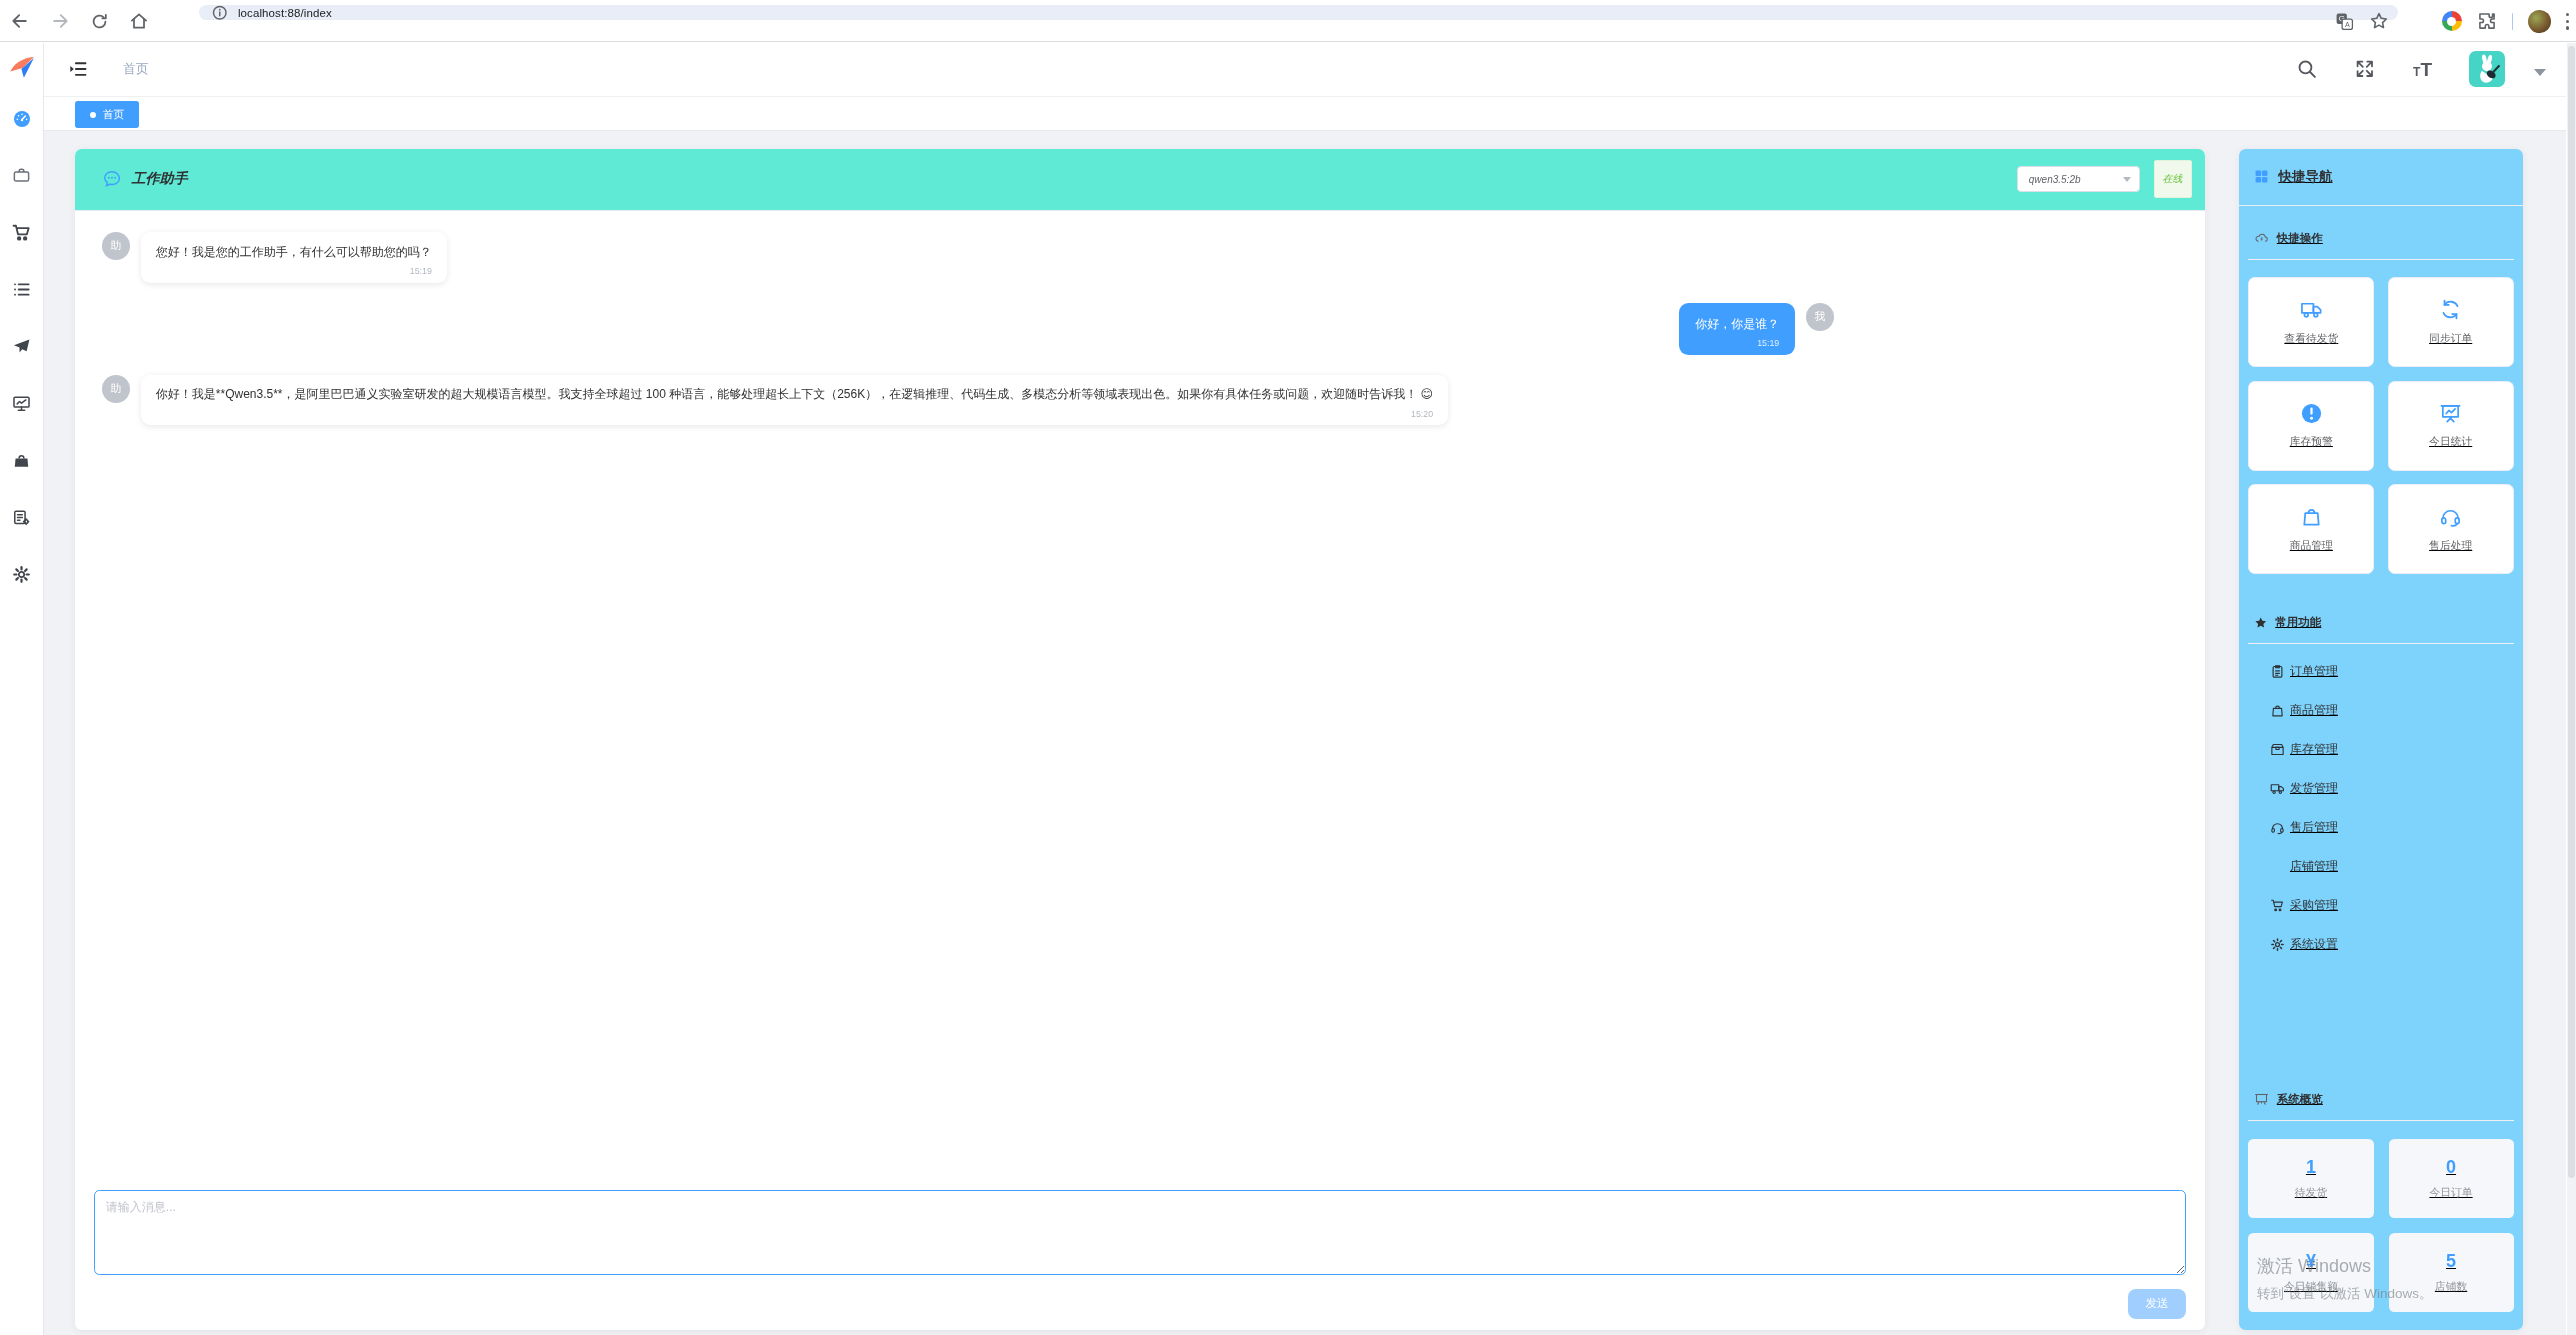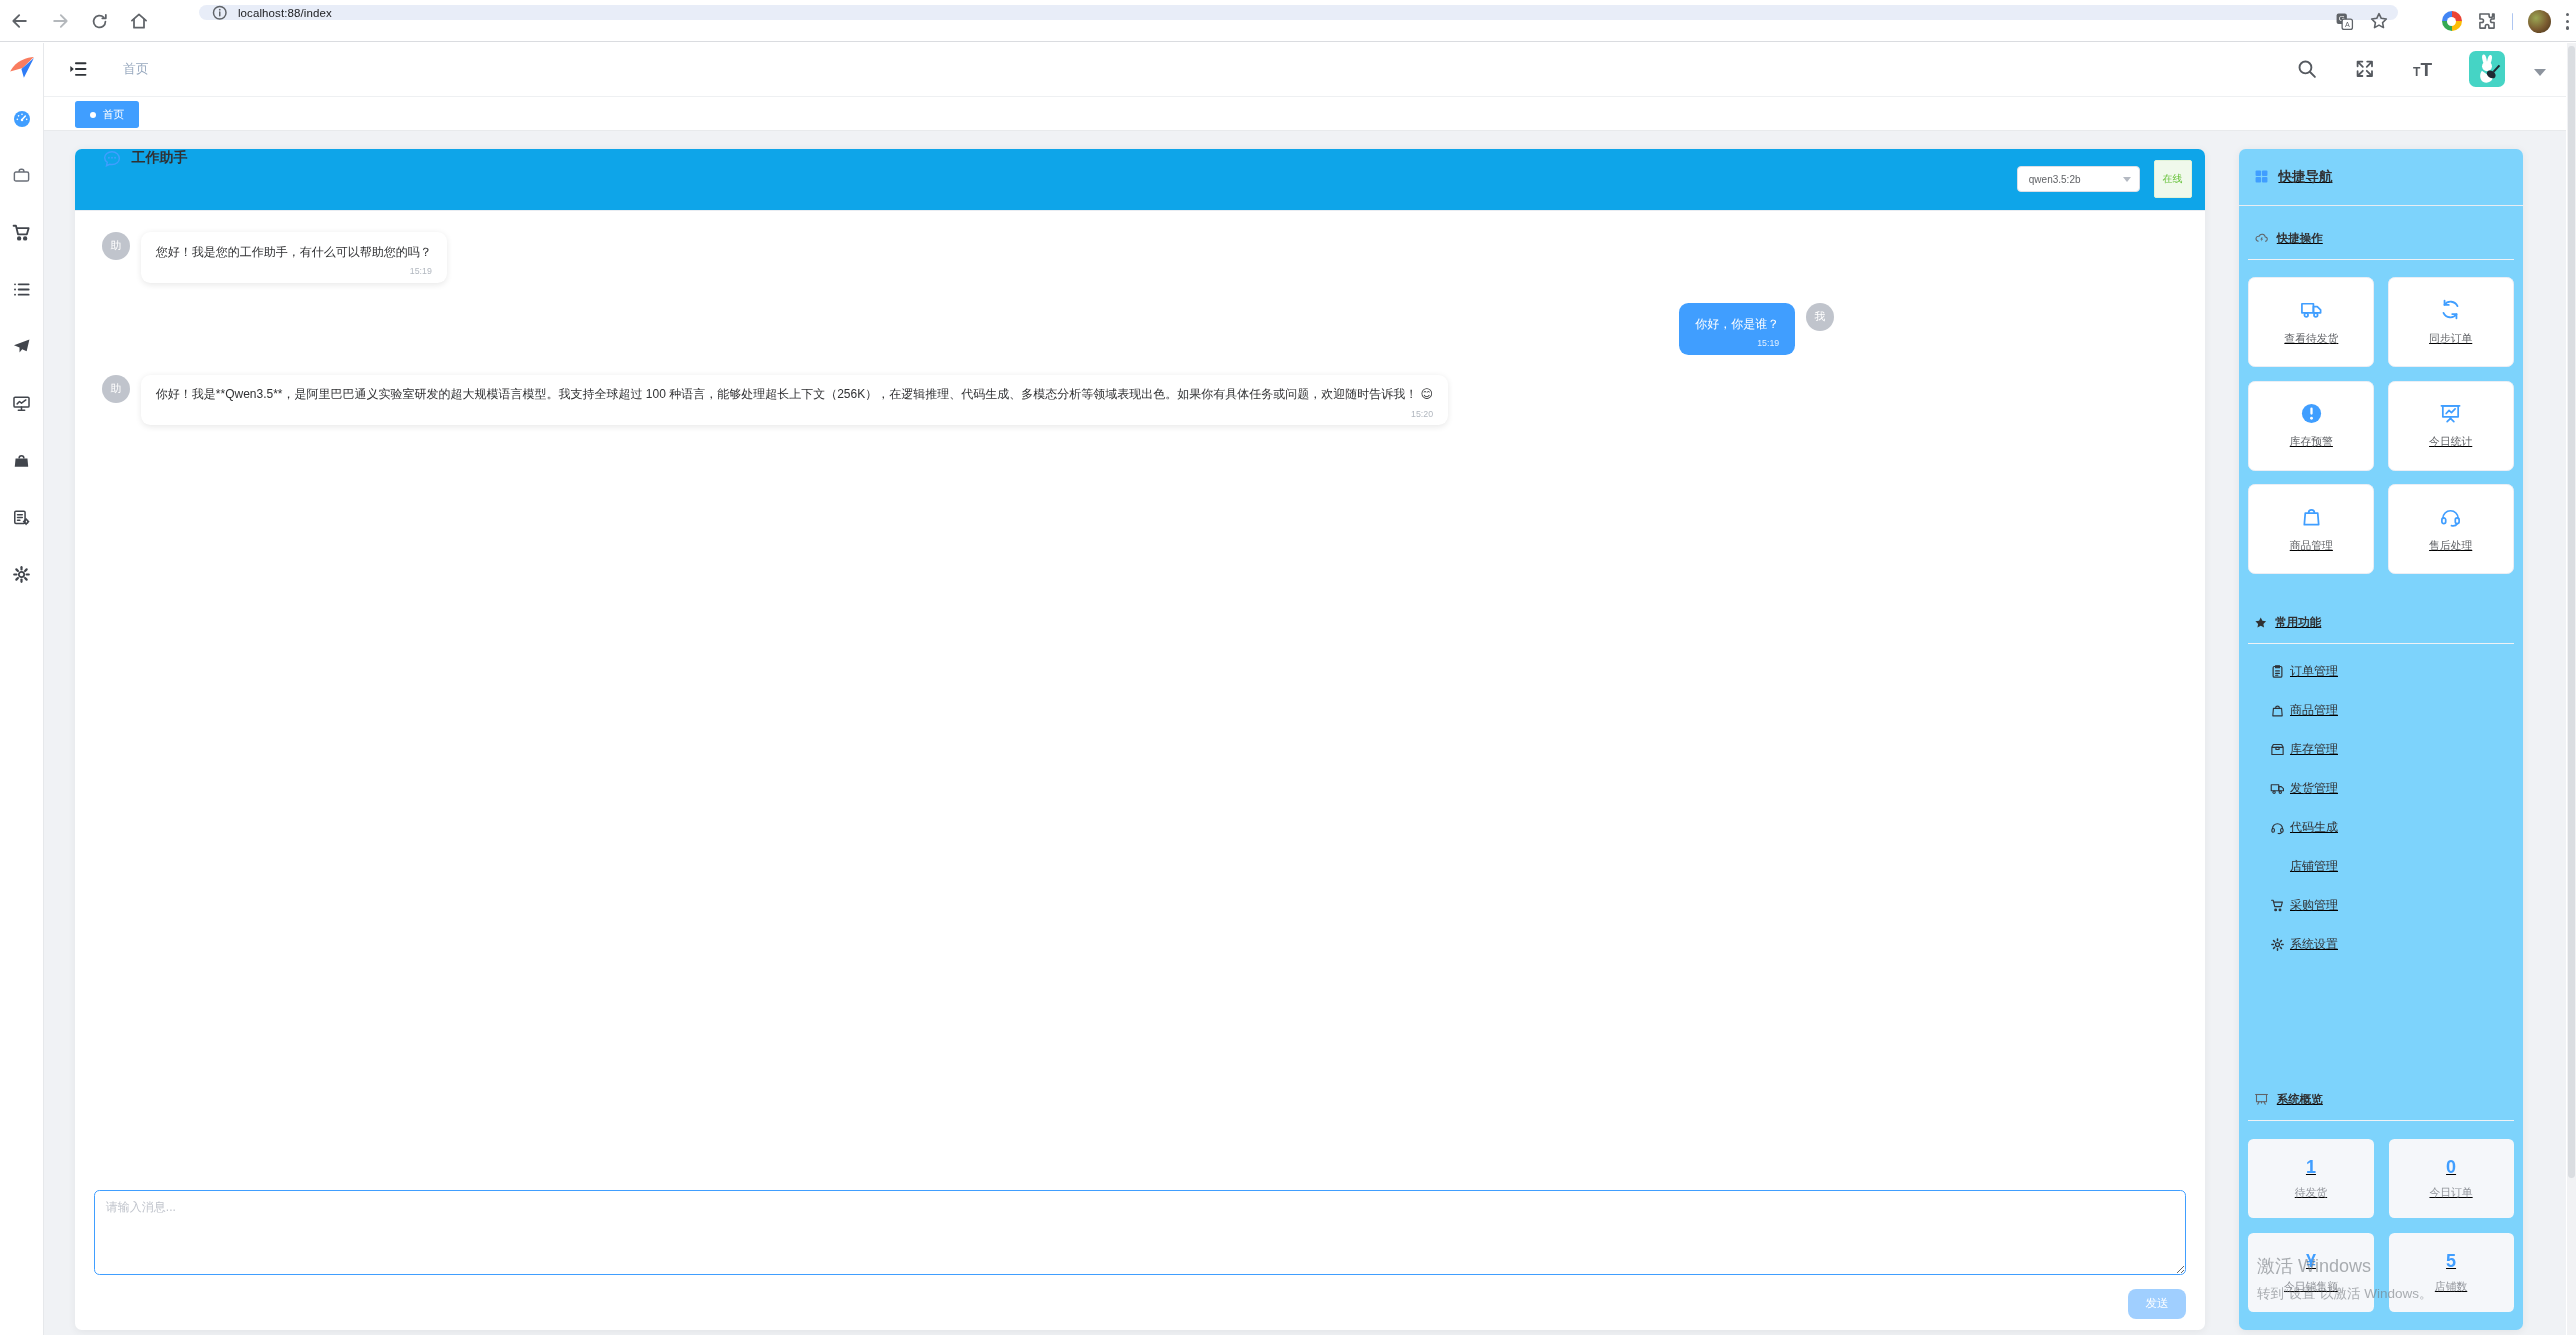--- a/index.html
+++ b/index.html
@@ -54,22 +54,22 @@
     padding:0 15px; background:#409eff; border-radius:2.7px; color:#fff; font-size:10.8px; gap:6.7px; }
   #tab-home .dot { width:6px; height:6px; border-radius:50%; background:#fff; }
 
   
   #main { position:absolute; left:44px; top:131px; width:2522px; height:1204px; background:#f0f2f5; }
 
   
   #chat-card { position:absolute; left:31px; top:17.5px; width:2130px; height:1181px;
     background:#fff; border-radius:6.7px; box-shadow:0 1.3px 8px rgba(0,0,0,.06);
     display:flex; flex-direction:column; overflow:hidden; }
-  #chat-header { height:62px; background:#0ea5e9; border-bottom:0.7px solid #e9edf2;
-    display:flex; padding:0 13.5px 0 27px; flex:none; }
+  #chat-header { height:62px; background:#5eead4; border-bottom:0.7px solid #e9edf2;
+    display:flex; align-items:center; padding:0 13.5px 0 27px; flex:none;font-style:italic; }
   #chat-title { font-size:14px; font-weight:bold; color:#303133; margin-left:9.4px; }
   #chat-header-right { margin-left:auto; display:flex; align-items:center; gap:13.5px; }
   #model-select { width:123px; height:25.6px; background:#fff; border:0.7px solid #dcdfe6; border-radius:4px;
     display:flex; align-items:center; padding:0 8px 0 10.8px; }
   #model-select span { font-size:10px; color:#606266; }
   #model-caret { margin-left:auto; width:0; height:0; border-left:4.7px solid transparent;
     border-right:4.7px solid transparent; border-top:5.4px solid #b4b9c2; }
   #status-badge { height:38px; padding:12px 8px; background:#f0f9eb; border:0.7px solid #e1f3d8;
     border-radius:2px; color:#67c23a; font-size:10px; display:flex; align-items:center; }
 
@@ -530,21 +530,21 @@
           </div>
           <div class="fn-item">
             <span class="icon-slot">
                 <svg width="15" height="15" viewBox="0 0 24 24" fill="none" stroke="#2e3238" stroke-width="1.8" stroke-linecap="round">
                   <path d="M4 14a8 8 0 0 1 16 0"></path>
                   <rect x="3" y="13.5" width="4" height="6" rx="2"></rect>
                   <rect x="17" y="13.5" width="4" height="6" rx="2"></rect>
                   <path d="M19 19.5a5 3.5 0 0 1-6 2"></path>
                 </svg>
               </span>
-            <span class="lbl">代码生成</span>
+            <span class="lbl">售后管理</span>
           </div>
           <div class="fn-item">
             <span class="icon-slot"></span>
             <span class="lbl">店铺管理</span>
           </div>
           <div class="fn-item">
             <span class="icon-slot">
                 <svg width="15" height="15" viewBox="0 0 24 24" fill="none" stroke="#2e3238" stroke-width="1.8" stroke-linecap="round" stroke-linejoin="round">
                   <path d="M2.5 3.5H5l2.6 10.3h10.2l2-7.3H6.4"></path>
                   <circle cx="9" cy="19" r="1.4" fill="#2e3238"></circle>

